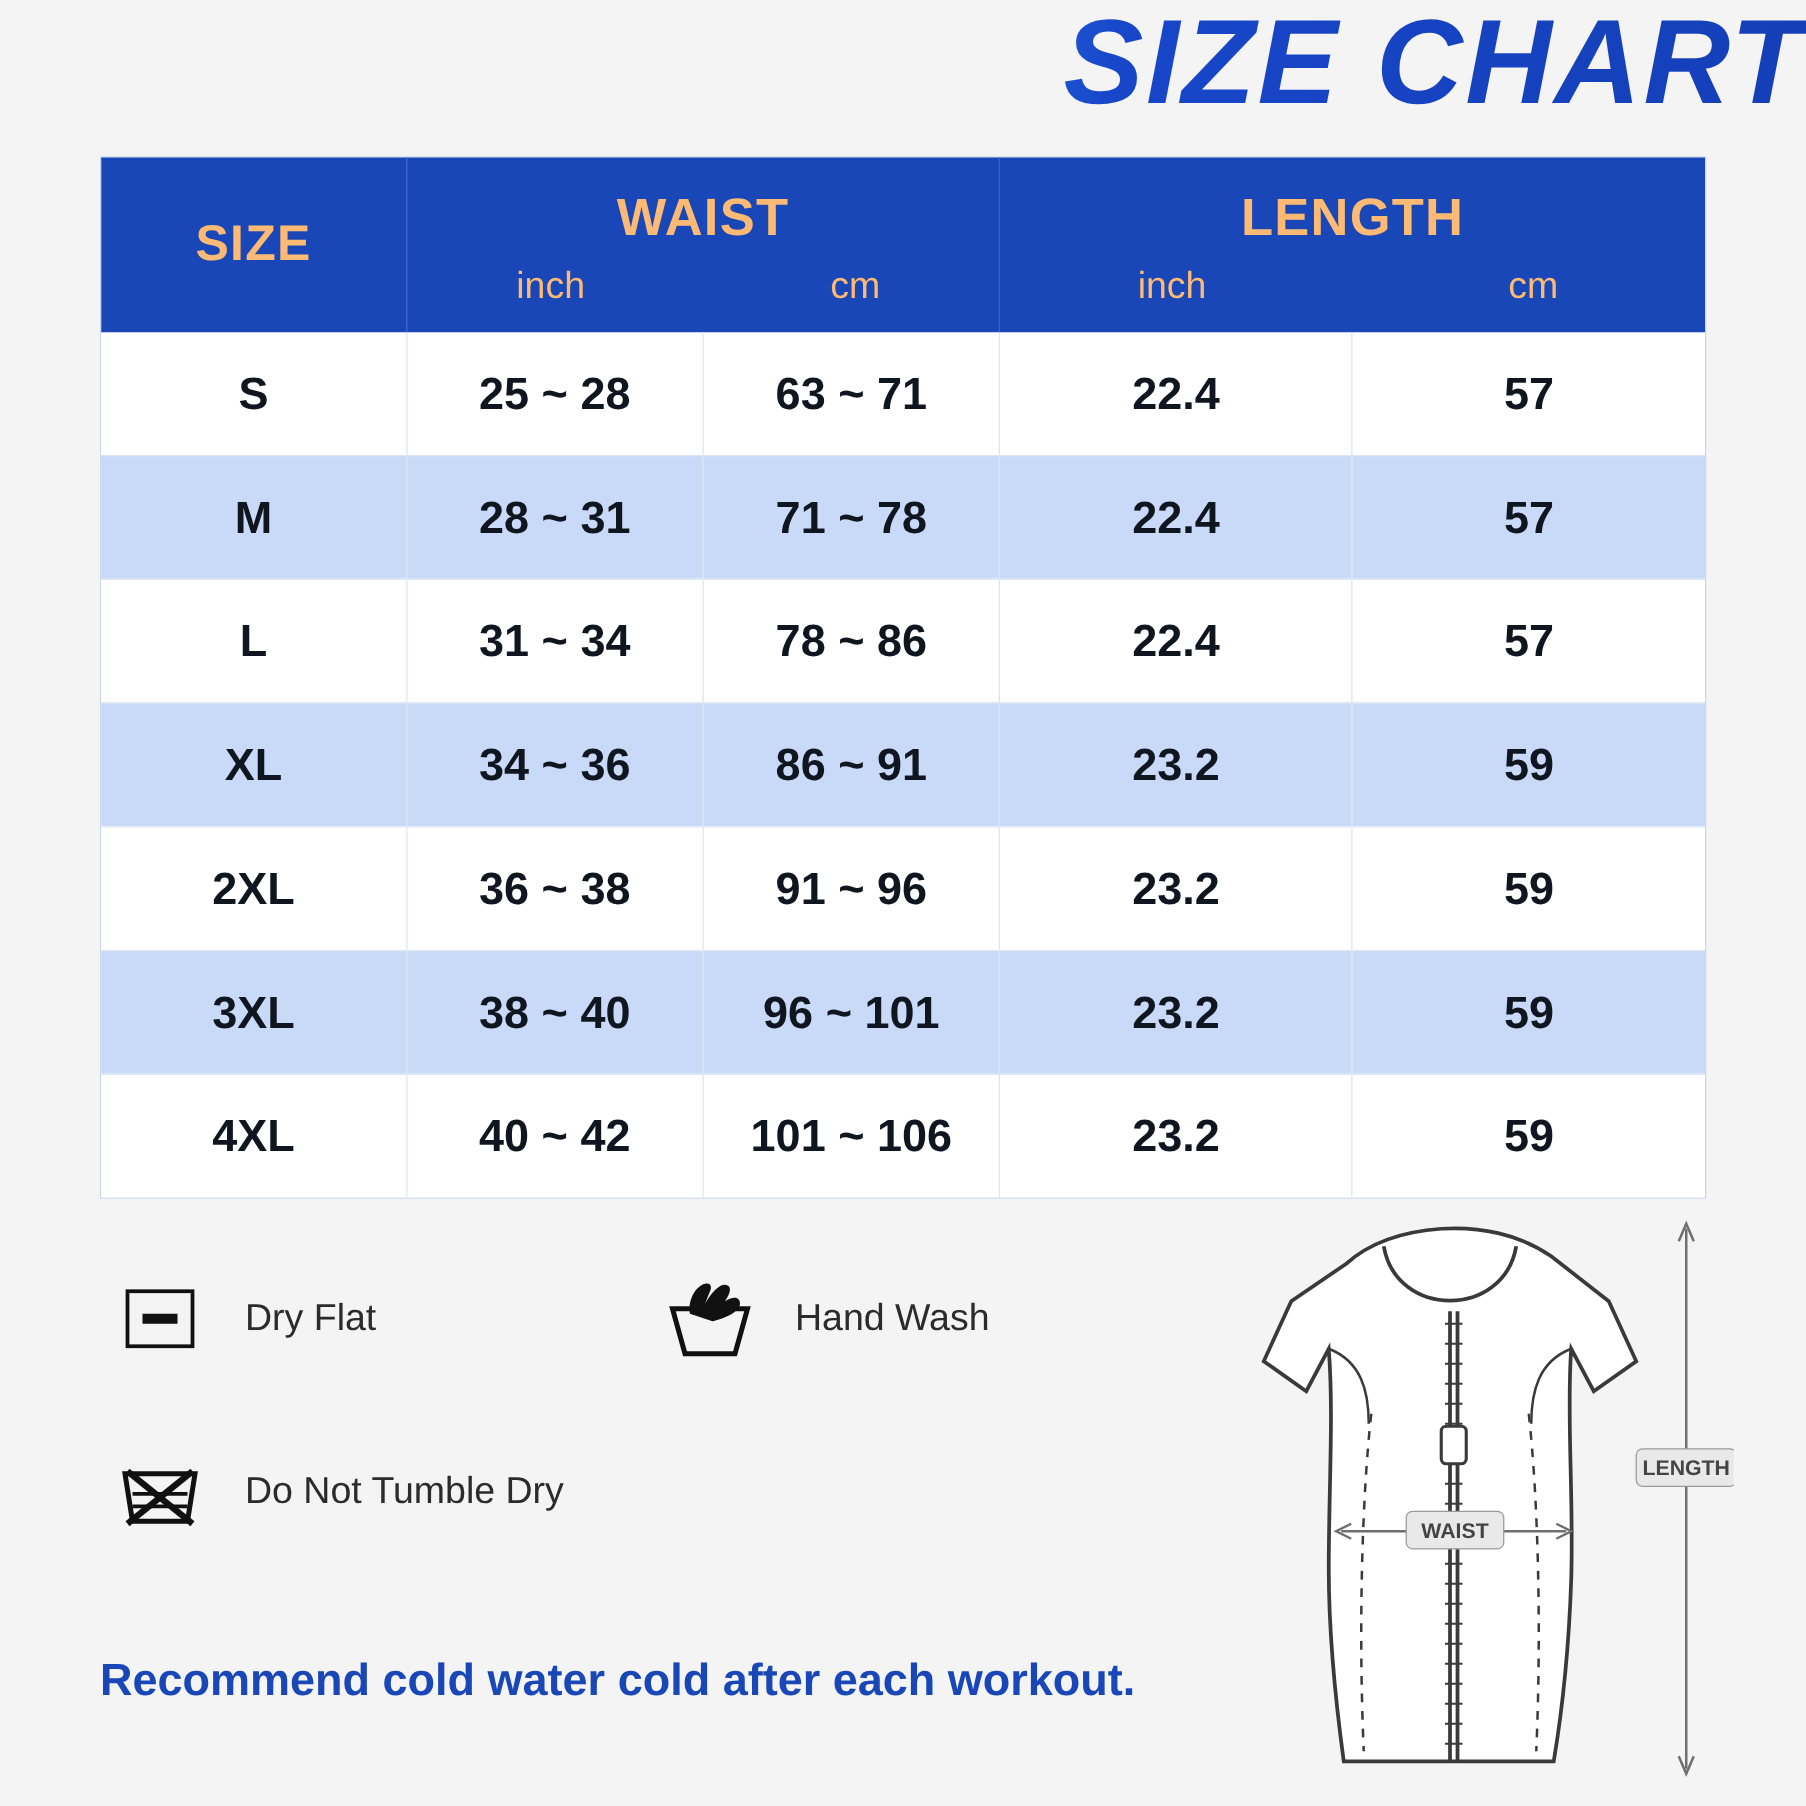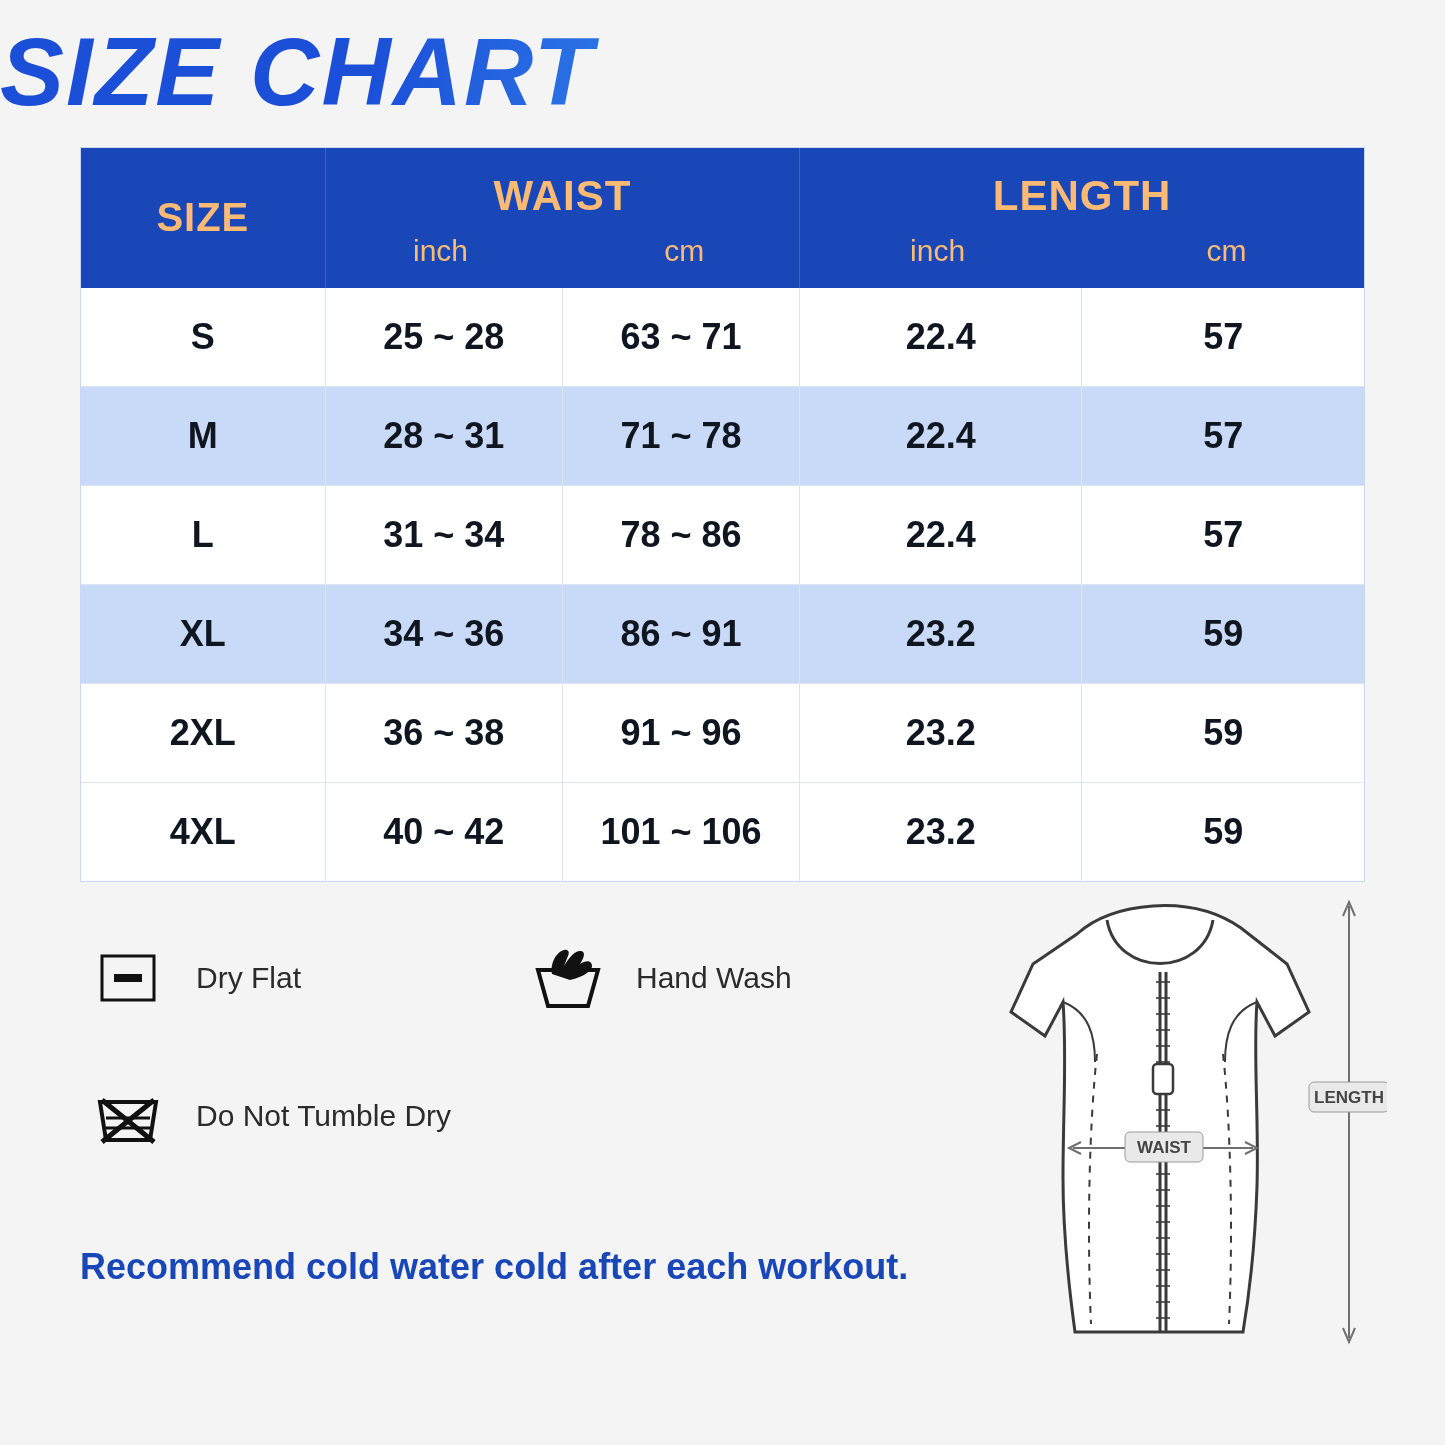--- a/index.html
+++ b/index.html
@@ -10,22 +10,21 @@
     width: 1445px;
     height: 1445px;
     background: #f4f4f4;
     font-family: "Liberation Sans", sans-serif;
     overflow: hidden;
     position: relative;
   }
 
   
   .title {
-    text-align: left;
-    padding-top: 22px;
+    text-align: right;
     font-size: 96px;
     font-weight: bold;
     font-style: italic;
     letter-spacing: 2px;
     line-height: 1.05;
     background: linear-gradient(100deg, #1b4fd8 0%, #1b4fd8 26%, #2f7de8 46%, #1746c9 62%, #153fb8 100%);
     -webkit-background-clip: text;
     background-clip: text;
     color: transparent;
     -webkit-text-fill-color: transparent;
@@ -210,20 +209,27 @@
         <td>XL</td>
         <td>34 ~ 36</td>
         <td>86 ~ 91</td>
         <td>23.2</td>
         <td>59</td>
       </tr>
       <tr class="odd">
         <td>2XL</td>
         <td>36 ~ 38</td>
         <td>91 ~ 96</td>
+        <td>23.2</td>
+        <td>59</td>
+      </tr>
+      <tr class="even">
+        <td>3XL</td>
+        <td>38 ~ 40</td>
+        <td>96 ~ 101</td>
         <td>23.2</td>
         <td>59</td>
       </tr>
       <tr class="odd">
         <td>4XL</td>
         <td>40 ~ 42</td>
         <td>101 ~ 106</td>
         <td>23.2</td>
         <td>59</td>
       </tr>

